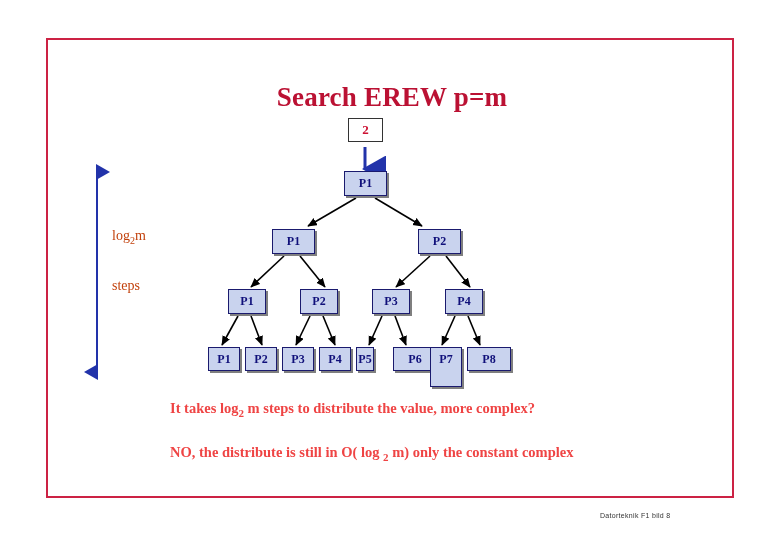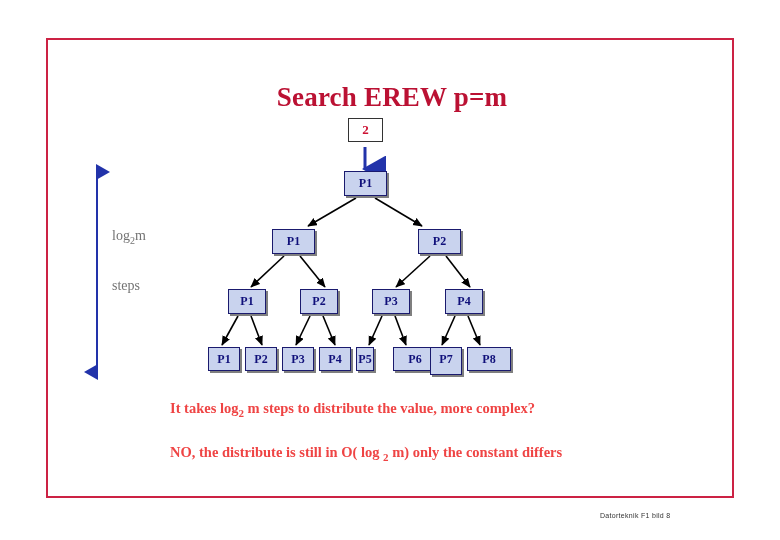--- a/index.html
+++ b/index.html
@@ -59,21 +59,21 @@
     font-weight: bold;
     font-size: 12px;
     text-align: center;
     box-sizing: border-box;
     box-shadow: 2px 2px 0 #7f7f7f;
   }
 
   .label {
     font-family: "Liberation Serif", serif;
     font-size: 14px;
-    color: #737373;
+    color: #c2410c;
     font-weight: normal;
   }
   .label sub { font-size: 10px; }
 
   .bodytext {
     font-family: "Liberation Serif", serif;
     font-weight: bold;
     font-size: 14.5px;
     color: #ef4444;
     white-space: nowrap;
@@ -155,31 +155,31 @@
   <div class="abs node" style="left:252px; top:249px; width:38px; height:25px; line-height:23px;">P2</div>
   <div class="abs node" style="left:324px; top:249px; width:38px; height:25px; line-height:23px;">P3</div>
   <div class="abs node" style="left:397px; top:249px; width:38px; height:25px; line-height:23px;">P4</div>
 
   <div class="abs node" style="left:160px; top:307px; width:32px; height:24px; line-height:22px;">P1</div>
   <div class="abs node" style="left:197px; top:307px; width:32px; height:24px; line-height:22px;">P2</div>
   <div class="abs node" style="left:234px; top:307px; width:32px; height:24px; line-height:22px;">P3</div>
   <div class="abs node" style="left:271px; top:307px; width:32px; height:24px; line-height:22px;">P4</div>
   <div class="abs node" style="left:308px; top:307px; width:18px; height:24px; line-height:22px;">P5</div>
   <div class="abs node" style="left:345px; top:307px; width:44px; height:24px; line-height:22px;">P6</div>
-  <div class="abs node" style="left:382px; top:307px; width:32px; height:28px; line-height:22px;">P7</div>
+  <div class="abs node" style="left:382px; top:307px; width:32px; height:40px; line-height:22px;">P7</div>
   <div class="abs node" style="left:419px; top:307px; width:44px; height:24px; line-height:22px;">P8</div>
 
   <div class="abs label" style="left:64px; top:188px;">
     <span>log</span><sub>2</sub><span>m</span>
   </div>
   <div class="abs label" style="left:64px; top:238px;">steps</div>
 
   <div class="abs bodytext" style="left:122px; top:360px;">
     <span>It takes log</span><sub>2</sub><span> m steps to distribute the value, more complex?</span>
   </div>
 
   <div class="abs bodytext" style="left:122px; top:404px;">
-    <span>NO, the distribute is still in O( log </span><sub>2</sub><span> m) only the constant differs</span>
+    <span>NO, the distribute is still in O( log </span><sub>2</sub><span> m) only the constant complex</span>
   </div>
 
 </div>
 
 <div class="abs" id="footer">Datorteknik F1 bild 8</div>
 
 </body></html>

